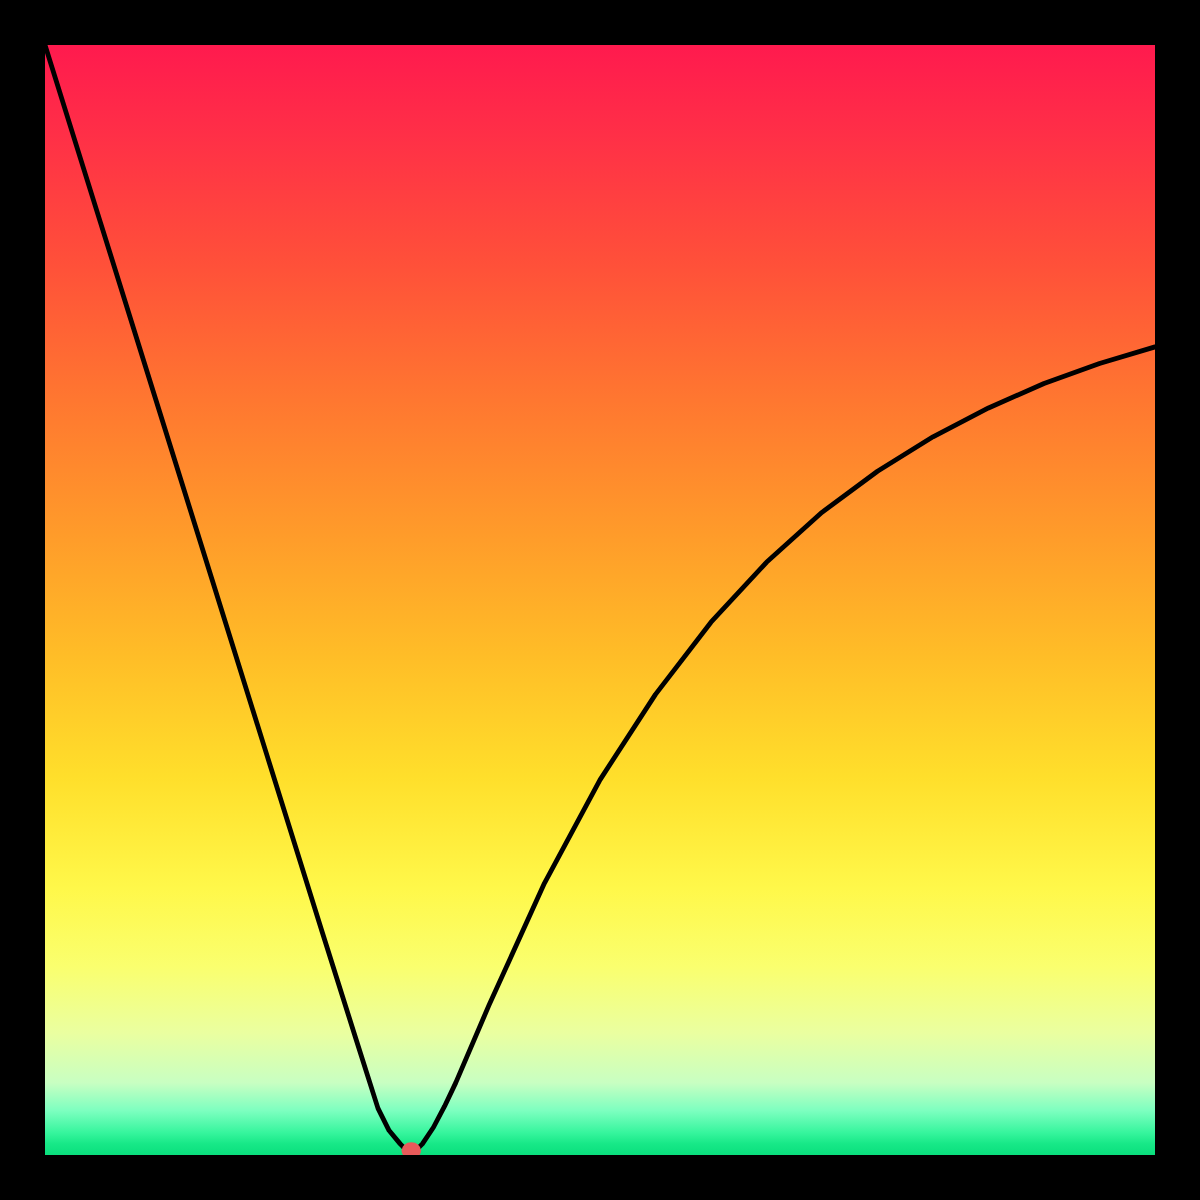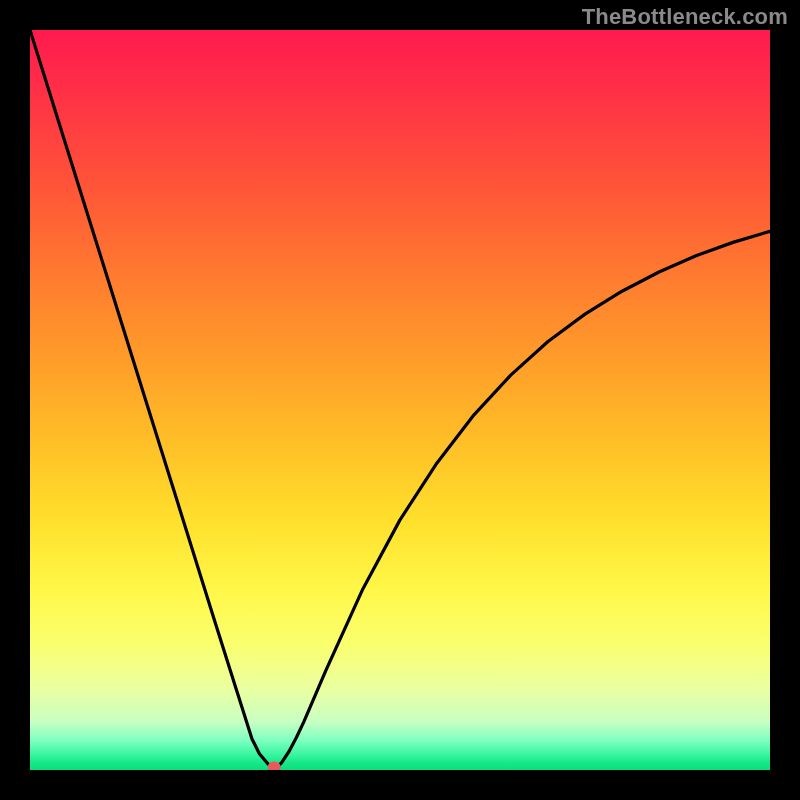--- a/index.html
+++ b/index.html
@@ -63,20 +63,19 @@
   }
   .marker {
     fill: #e85a5a;
     stroke: none;
   }
 </style>
 </head>
 <body>
 
 <div class="outer">
-  <div class="watermark">TheBottleneck.com</div>
   <div class="plot-area">
     <svg class="plot-svg" viewBox="0 0 740 740" preserveAspectRatio="none">
       <path id="curvePath" class="curve" d="M0.00 0.00 L37.00 118.40 L74.00 236.80 L111.00 355.20 L148.00 473.60 L185.00 592.00 L207.20 662.30 L222.00 708.92 L229.40 723.72 L236.80 732.60 L244.20 740.00 L251.60 732.60 L259.00 721.50 L266.40 707.44 L273.80 691.90 L296.00 640.10 L333.00 558.70 L370.00 489.88 L407.00 432.90 L444.00 384.80 L481.00 344.84 L518.00 311.54 L555.00 284.16 L592.00 261.22 L629.00 241.98 L666.00 225.70 L703.00 212.38 L740.00 201.28"></path>
       <ellipse id="markerDot" class="marker" cx="244.20" cy="737.00" rx="6.5" ry="5.5"></ellipse>
     </svg>
   </div>
 </div>
 
 </body></html>

